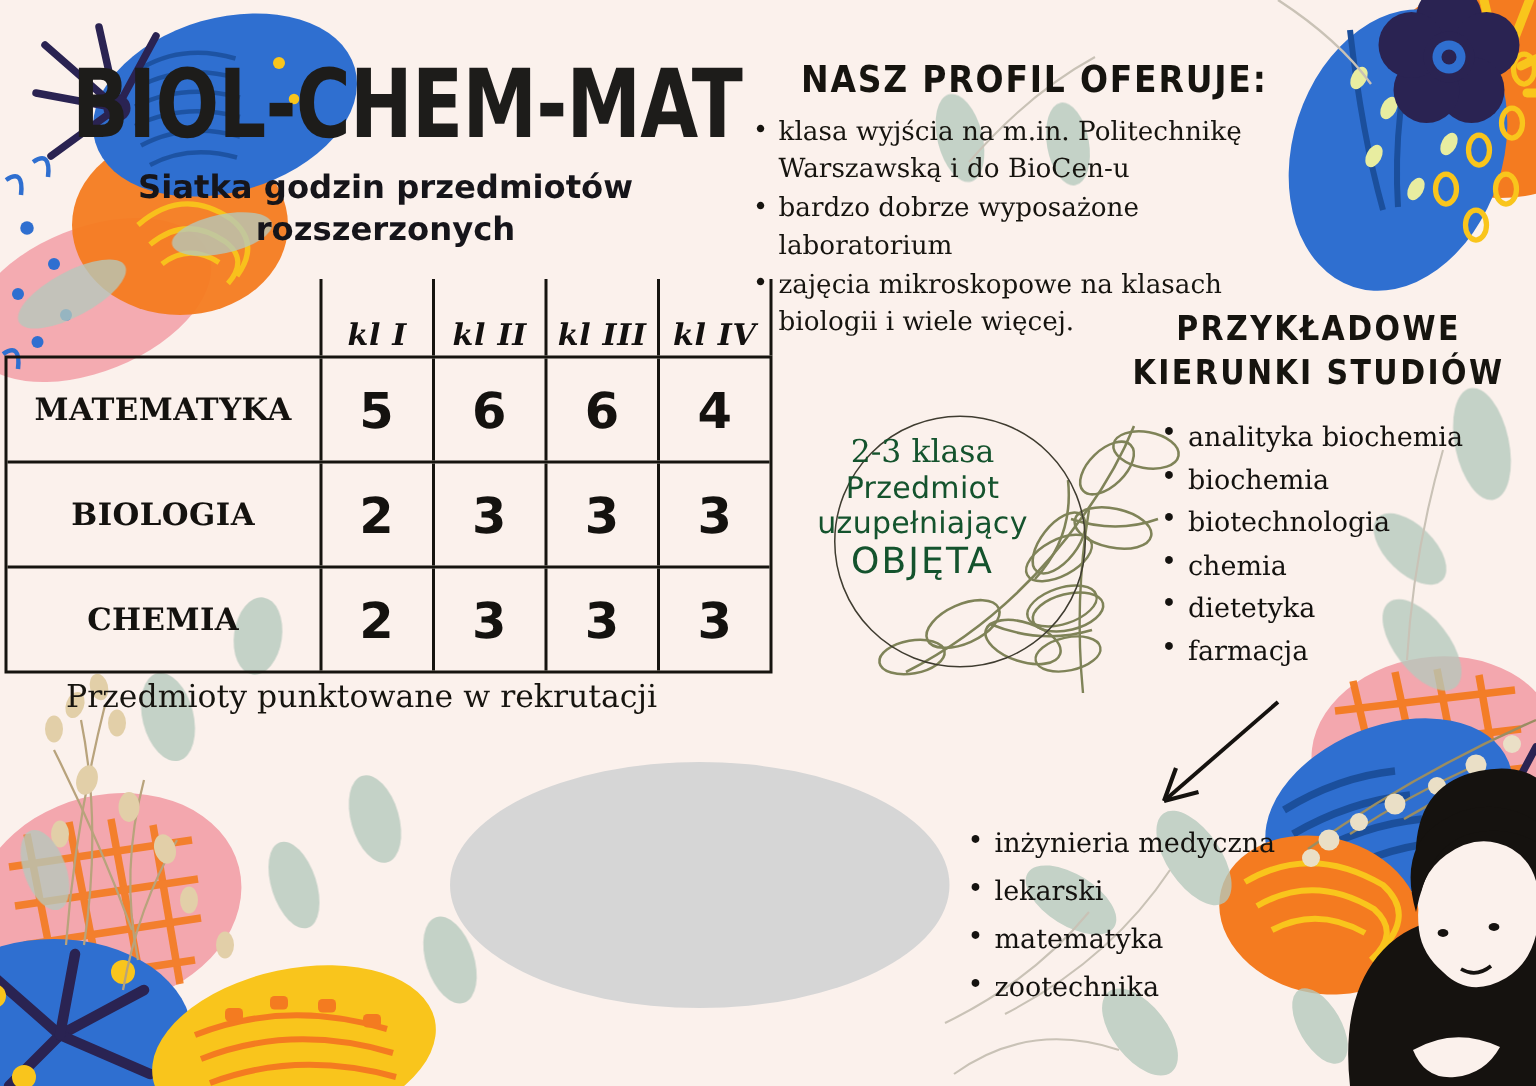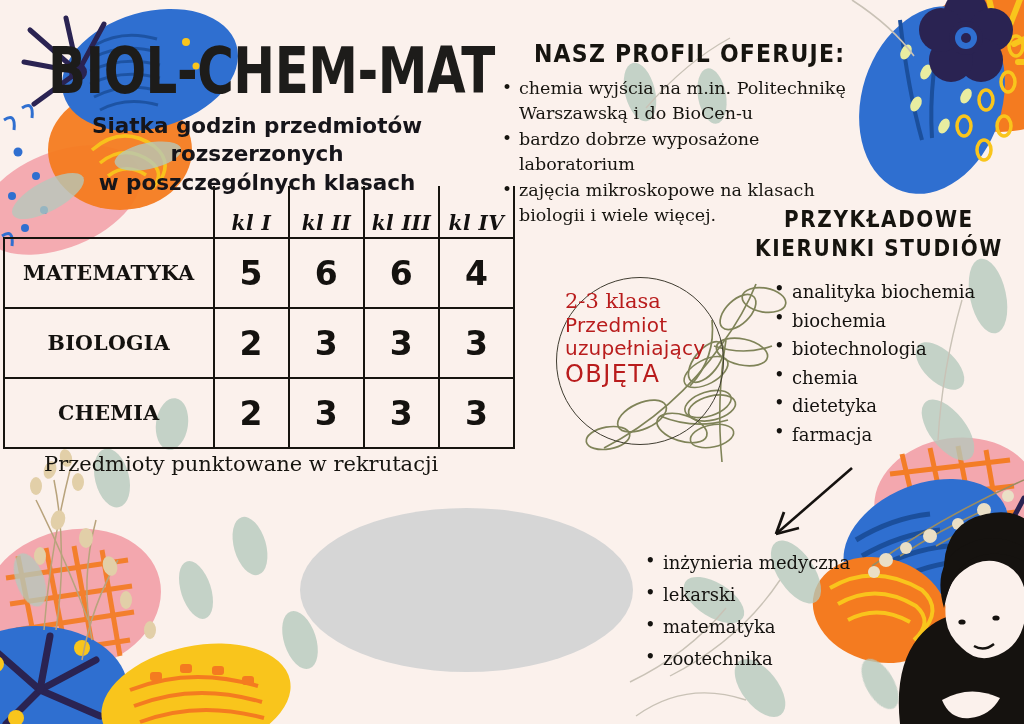--- a/index.html
+++ b/index.html
@@ -120,22 +120,22 @@
     position:absolute;left:300px;top:575px;width:333px;text-align:center;
     font-family:"DejaVu Serif", serif;font-size:19px;line-height:1.45;color:#16140f;
   }
 
   
   .latin-circle{
     position:absolute;left:556px;top:277px;width:166px;height:166px;
     border:1.6px solid #3f3c30;border-radius:50%;z-index:4;
   }
   .latin-text{
-    position:absolute;left:565px;top:290px;width:182px;text-align:left;
-    color:#b91c1c;z-index:6;
+    position:absolute;left:524px;top:290px;width:182px;text-align:center;
+    color:#14532d;z-index:6;
   }
   .latin-l1{font-family:"DejaVu Serif", serif;font-size:21px;line-height:1.12;}
   .latin-l2{font-family:"DejaVu Sans", sans-serif;font-size:20px;line-height:1.18;letter-spacing:0.2px;}
   .latin-l3{font-family:"DejaVu Sans", sans-serif;font-size:20px;line-height:1.18;letter-spacing:0.2px;}
   .latin-l4{font-family:"DejaVu Sans", sans-serif;font-size:24px;line-height:1.1;letter-spacing:1.4px;}
 </style>
 </head>
 <body>
 
 <div id="poster">
@@ -426,21 +426,20 @@
         </g>
       </g>
     </svg>
   </div>
 
   <div class="content">
 
     <div class="title">BIOL-CHEM-MAT</div>
     <div class="subtitle">
       <div>Siatka godzin przedmiotów rozszerzonych</div>
-      <div>w poszczególnych klasach</div>
     </div>
 
     <div class="gridtable">
       <div class="gt-head">
         <div class="hcell">kl I</div>
         <div class="hcell">kl II</div>
         <div class="hcell">kl III</div>
         <div class="hcell">kl IV</div>
       </div>
       <div class="gt-body">
@@ -463,21 +462,21 @@
           <div class="gt-cell">2</div>
           <div class="gt-cell">3</div>
           <div class="gt-cell">3</div>
           <div class="gt-cell">3</div>
         </div>
       </div>
     </div>
 
     <div class="kicker h-oferuje">NASZ PROFIL OFERUJE:</div>
     <ul class="list-oferuje">
-      <li>chemia wyjścia na m.in. Politechnikę Warszawską i do BioCen-u</li>
+      <li>klasa wyjścia na m.in. Politechnikę Warszawską i do BioCen-u</li>
       <li>bardzo dobrze wyposażone laboratorium</li>
       <li>zajęcia mikroskopowe na klasach biologii i wiele więcej.</li>
     </ul>
 
     <div class="latin-circle"></div>
     <div class="latin-text">
       <div class="latin-l1">2-3 klasa</div>
       <div class="latin-l2">Przedmiot</div>
       <div class="latin-l3">uzupełniający</div>
       <div class="latin-l4">OBJĘTA</div>

